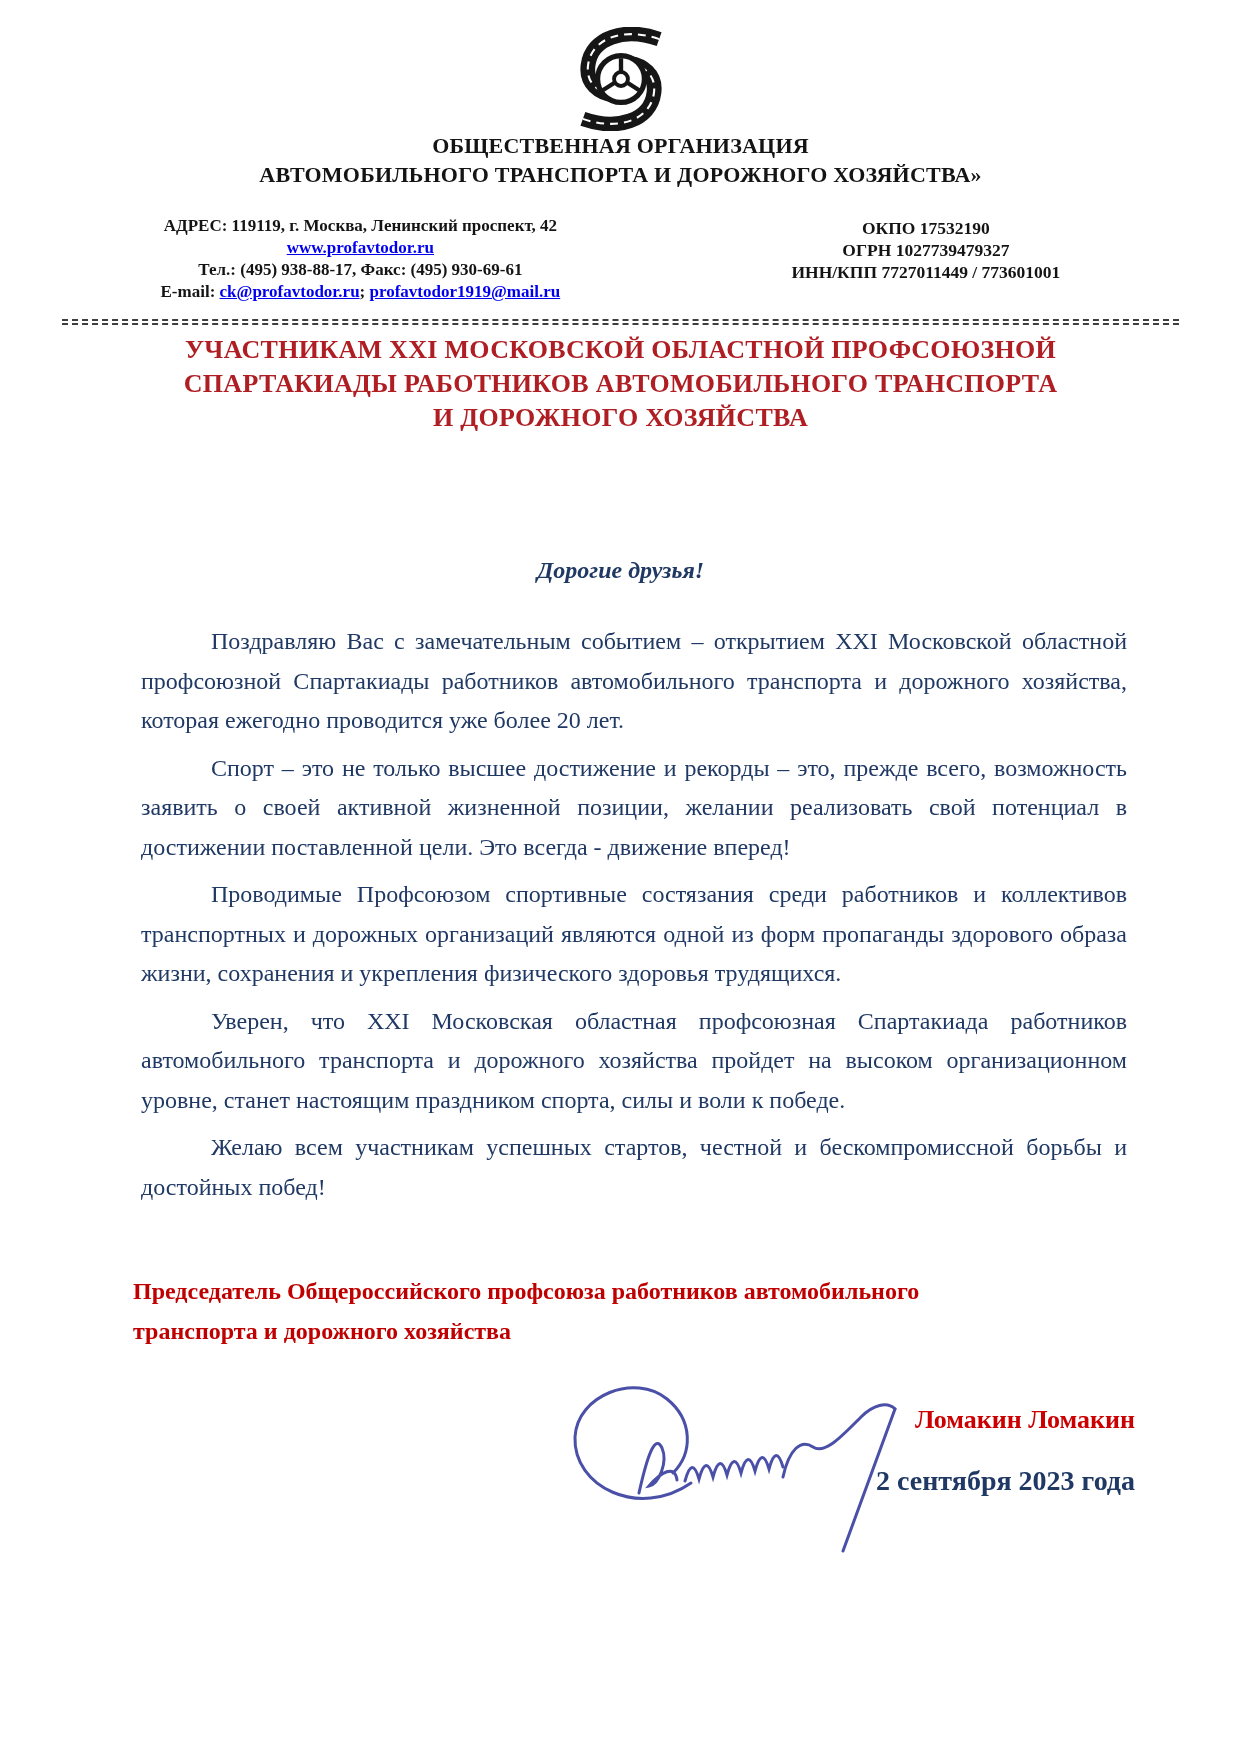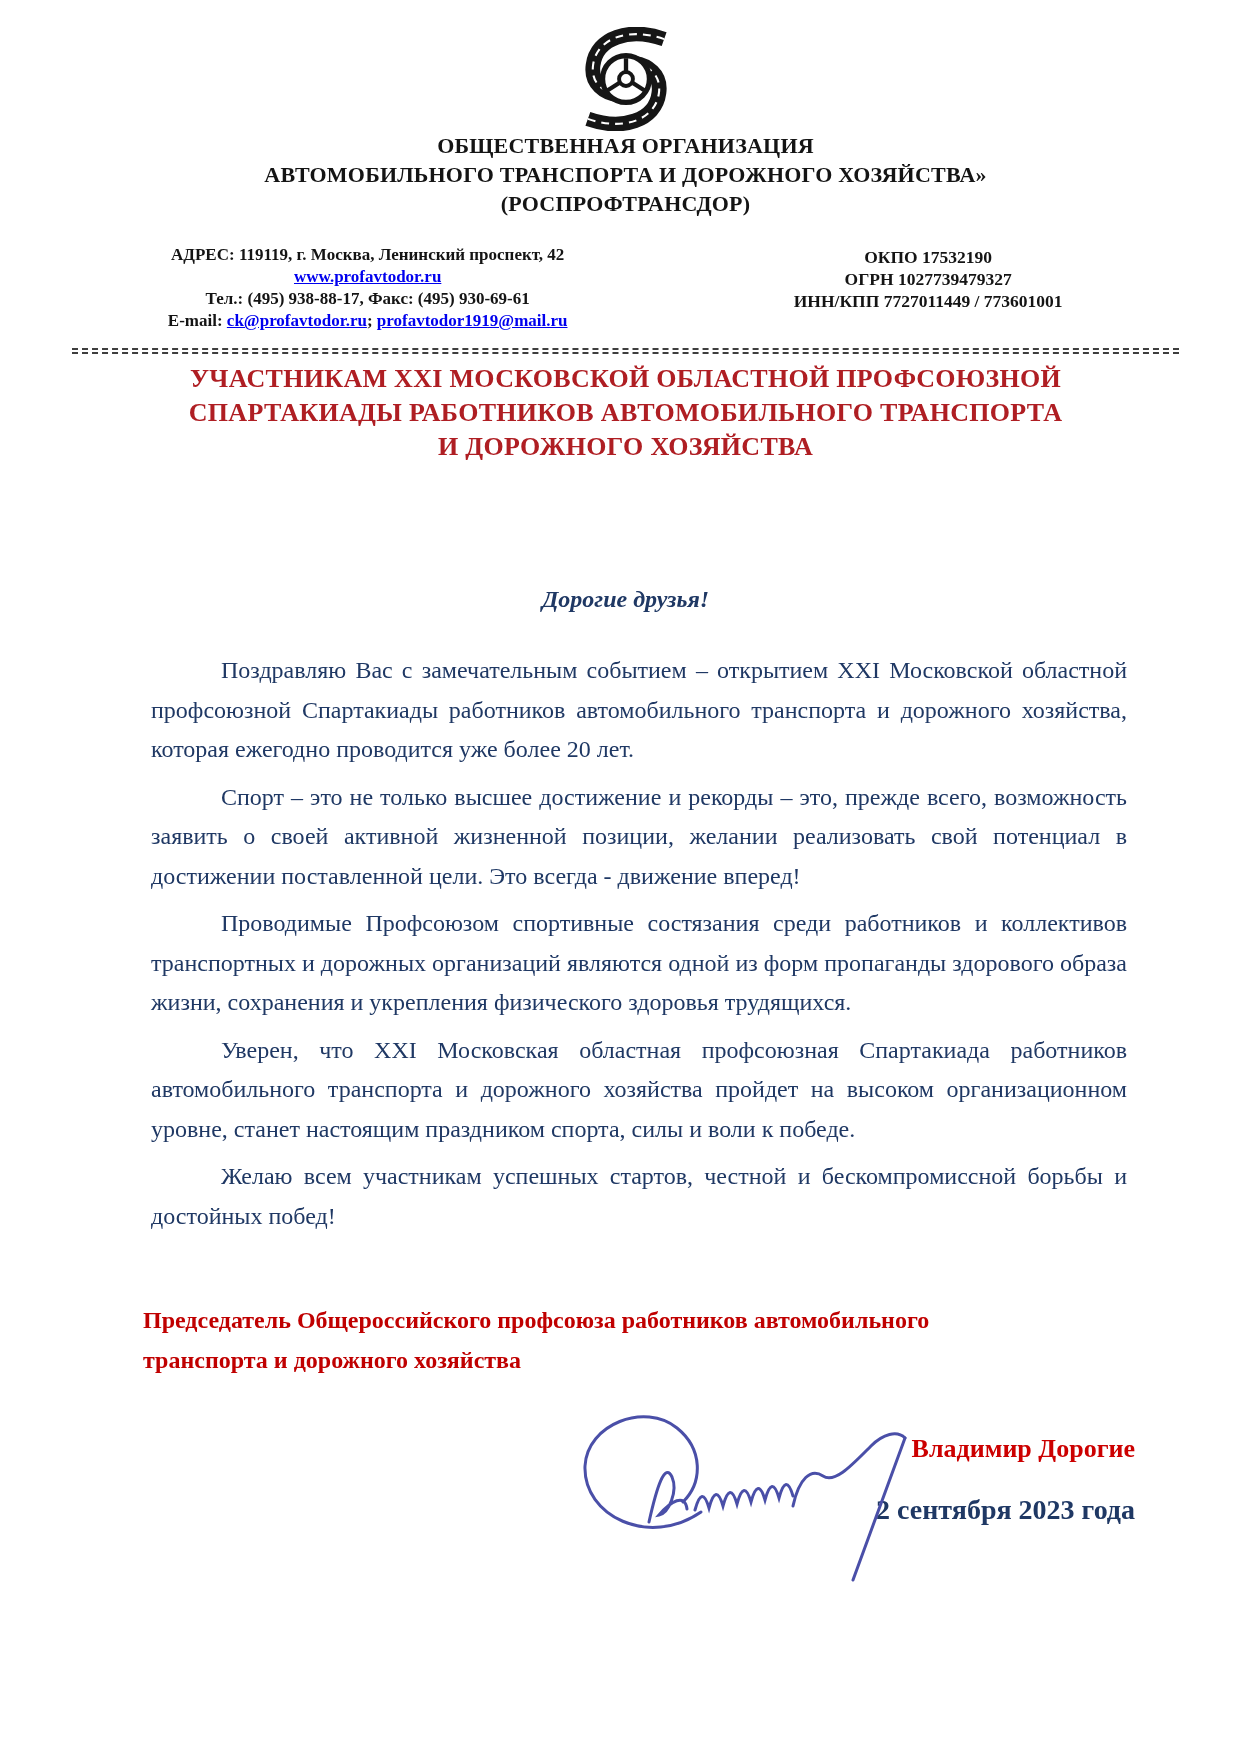--- a/index.html
+++ b/index.html
@@ -10,21 +10,21 @@
     --sign-red:#C00000;
     --name-red:#CC0000;
     --date-navy:#1F3864;
     --ink-blue:#4A4FA8;
   }
   *{margin:0;padding:0;box-sizing:border-box;}
   html,body{background:#888;}
   .page{
     width:1241px;height:1755px;margin:0 auto;background:#ffffff;
     font-family:"Liberation Serif","DejaVu Serif",serif;
-    color:var(--text-black);overflow:hidden;position:relative;padding-left:10px;
+    color:var(--text-black);overflow:hidden;position:relative;
   }
   .logo-wrap{width:110px;margin:26px auto 0;height:105px;display:flex;align-items:center;justify-content:center;}
   .org-header{text-align:center;font-weight:bold;font-size:22px;line-height:29px;letter-spacing:.2px;color:var(--text-black);}
   .contact-row{display:flex;margin:26px 55px 0 55px;}
   .contact-left{flex:0 0 54%;text-align:center;font-weight:bold;font-size:17px;line-height:22px;}
   .contact-right{flex:1;text-align:center;font-weight:bold;font-size:17.5px;line-height:22px;padding-top:2px;}
   .link{color:var(--link-blue);text-decoration:underline;font-weight:bold;cursor:pointer;}
   .divider{margin:16px 62px 0 62px;height:6px;border-top:2px dashed #3e3e3e;border-bottom:2px dashed #3e3e3e;}
   .title{margin-top:8px;text-align:center;font-weight:bold;font-size:26px;line-height:34px;color:var(--title-red);letter-spacing:.3px;}
   .salutation{margin-top:120px;text-align:center;font-weight:bold;font-size:24px;line-height:31px;color:var(--body-navy);font-style:italic;}
@@ -51,21 +51,20 @@
       <circle cx="60" cy="60" r="8" fill="none" stroke="#161616" stroke-width="4.5"></circle>
       <line x1="60" y1="52" x2="60" y2="36" stroke="#161616" stroke-width="5"></line>
       <line x1="53" y1="64" x2="39" y2="73" stroke="#161616" stroke-width="5"></line>
       <line x1="67" y1="64" x2="81" y2="73" stroke="#161616" stroke-width="5"></line>
     </svg>
   </div>
 
   <div class="org-header">
     <div>ОБЩЕСТВЕННАЯ ОРГАНИЗАЦИЯ</div>
     <div>АВТОМОБИЛЬНОГО ТРАНСПОРТА И ДОРОЖНОГО ХОЗЯЙСТВА»</div>
-    <div>(РОСПРОФТРАНСДОР)</div>
   </div>
 
   <div class="contact-row">
     <div class="contact-left">
       <div>АДРЕС: 119119, г. Москва, Ленинский проспект, 42</div>
       <div><a class="link">www.profavtodor.ru</a></div>
       <div>Тел.: (495) 938-88-17, Факс: (495) 930-69-61</div>
       <div><span>E-mail:</span>&nbsp;<a class="link">ck@profavtodor.ru</a><span>;</span>&nbsp;<a class="link">profavtodor1919@mail.ru</a></div>
     </div>
     <div class="contact-right">
@@ -101,17 +100,17 @@
   <div class="sign-area">
     <svg class="sign-svg" viewBox="0 0 400 190">
       <g fill="none" stroke="#4A4FA8" stroke-width="3" stroke-linecap="round">
         <path d="M 148 118 C 96 154 30 122 32 72 C 34 30 92 8 124 34 C 150 55 150 88 130 108"></path>
         <path d="M 96 128 C 104 92 112 68 119 83 C 125 97 116 119 106 121 C 118 107 132 99 134 115"></path>
         <path d="M 142 116 q 7 -26 14 -2 q 7 -26 14 -2 q 7 -26 14 -2 q 7 -26 14 -2 q 7 -26 14 -2 q 7 -26 14 -2 q 7 -26 14 -2"></path>
         <path d="M 240 112 C 246 84 258 74 270 82 C 282 90 300 70 318 52 C 330 40 344 36 352 44"></path>
         <path d="M 352 44 L 300 186"></path>
       </g>
     </svg>
-    <div class="sign-name">Владимир Дорогие</div>
+    <div class="sign-name">Ломакин Ломакин</div>
     <div class="sign-date">2 сентября 2023 года</div>
   </div>
 
 </div>
 
 </body></html>

